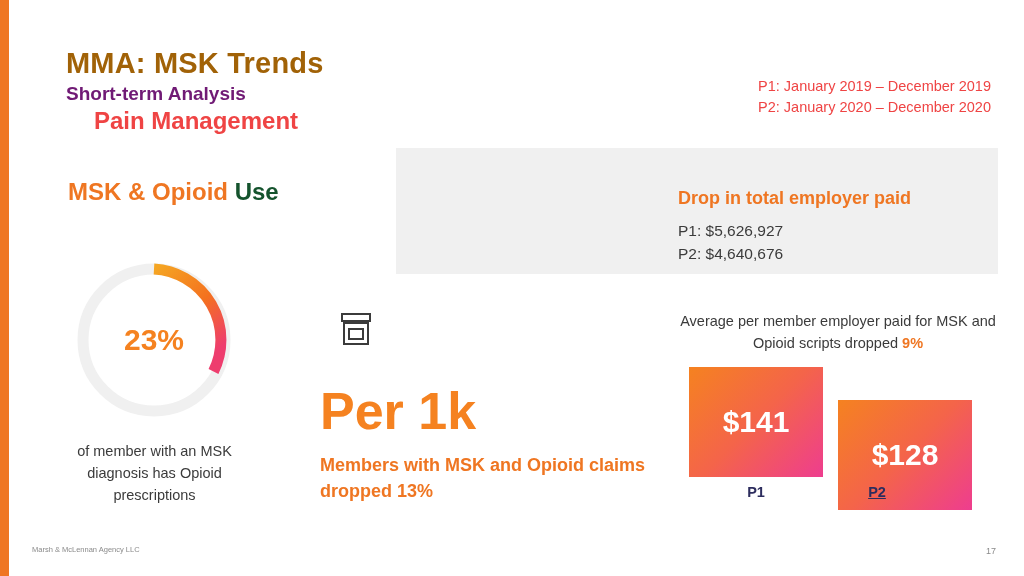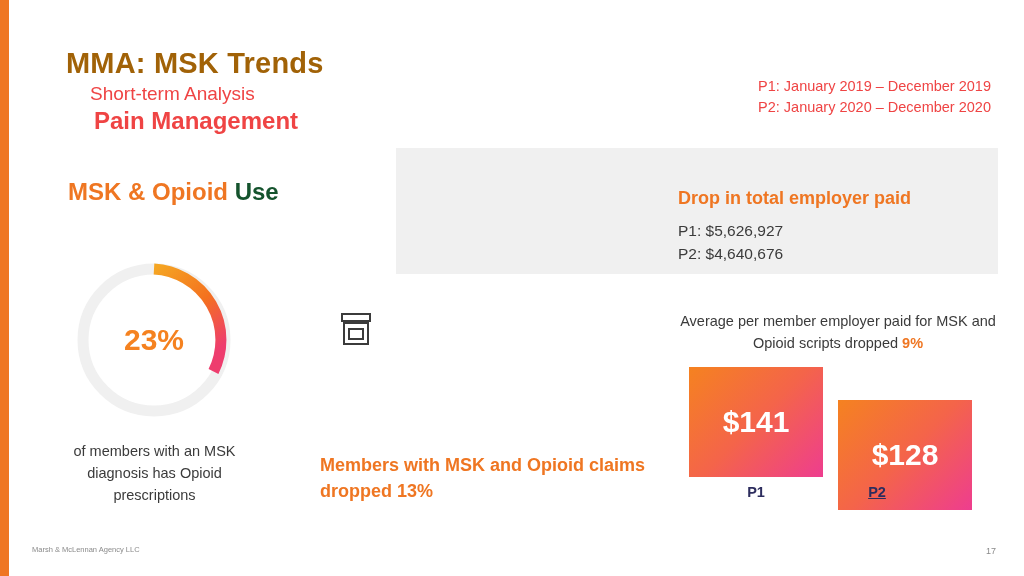--- a/index.html
+++ b/index.html
@@ -38,25 +38,24 @@
   .title-main {
     font-size: 29px;
     font-weight: bold;
     color: #a16207;
     letter-spacing: 0.2px;
     line-height: 34px;
     white-space: nowrap;
   }
   .title-sub {
     font-size: 19px;
-    font-weight: normal;
-    color: #ef4444;
+    font-weight: bold;
+    color: #701a75;
     line-height: 27px;
     white-space: nowrap;
-    margin-left: 24px;
   }
   .title-third {
     font-size: 24px;
     font-weight: bold;
     color: #ef4444;
     line-height: 27px;
     white-space: nowrap;
     margin-left: 28px;
   }
 
@@ -293,30 +292,31 @@
           <stop offset="0%" stop-color="#f5a623"></stop>
           <stop offset="55%" stop-color="#f4711f"></stop>
           <stop offset="100%" stop-color="#ee3d6e"></stop>
         </linearGradient>
       </defs>
       <circle cx="82" cy="82" r="71" fill="none" stroke="#f0f0f0" stroke-width="11"></circle>
       <path d="M 82 11 A 71 71 0 0 1 141.5 113.5" fill="none" stroke="url(#donutGrad)" stroke-width="11" stroke-linecap="butt"></path>
     </svg>
     <div class="donut-center">23%</div>
   </div>
-  <div class="donut-caption">of members with an MSK diagnosis has Opioid prescriptions</div>
+  <div class="donut-caption">of member with an MSK diagnosis has Opioid prescriptions</div>
 
   <div class="rx-icon">
     <svg width="32" height="34" viewBox="0 0 32 34">
       <rect x="2" y="2" width="28" height="7" fill="none" stroke="#3b3b3b" stroke-width="2"></rect>
       <rect x="4" y="11" width="24" height="21" fill="none" stroke="#3b3b3b" stroke-width="2"></rect>
       <rect x="9" y="17" width="14" height="10" fill="none" stroke="#3b3b3b" stroke-width="2"></rect>
     </svg>
   </div>
 
+  <div class="per1k">Per 1k</div>
   <div class="per1k-sub">Members with MSK and Opioid claims dropped 13%</div>
 
   <div class="avg-text"><span>Average per member  employer paid for MSK and Opioid scripts dropped </span><span class="bold-orange">9%</span></div>
 
   <div class="tile tile-p1">$141</div>
   <div class="tile tile-p2">$128</div>
   <div class="tile-label tile-label-p1">P1</div>
   <div class="tile-label tile-label-p2">P2</div>
 
   <div class="footer-left">Marsh &amp; McLennan  Agency LLC</div>

